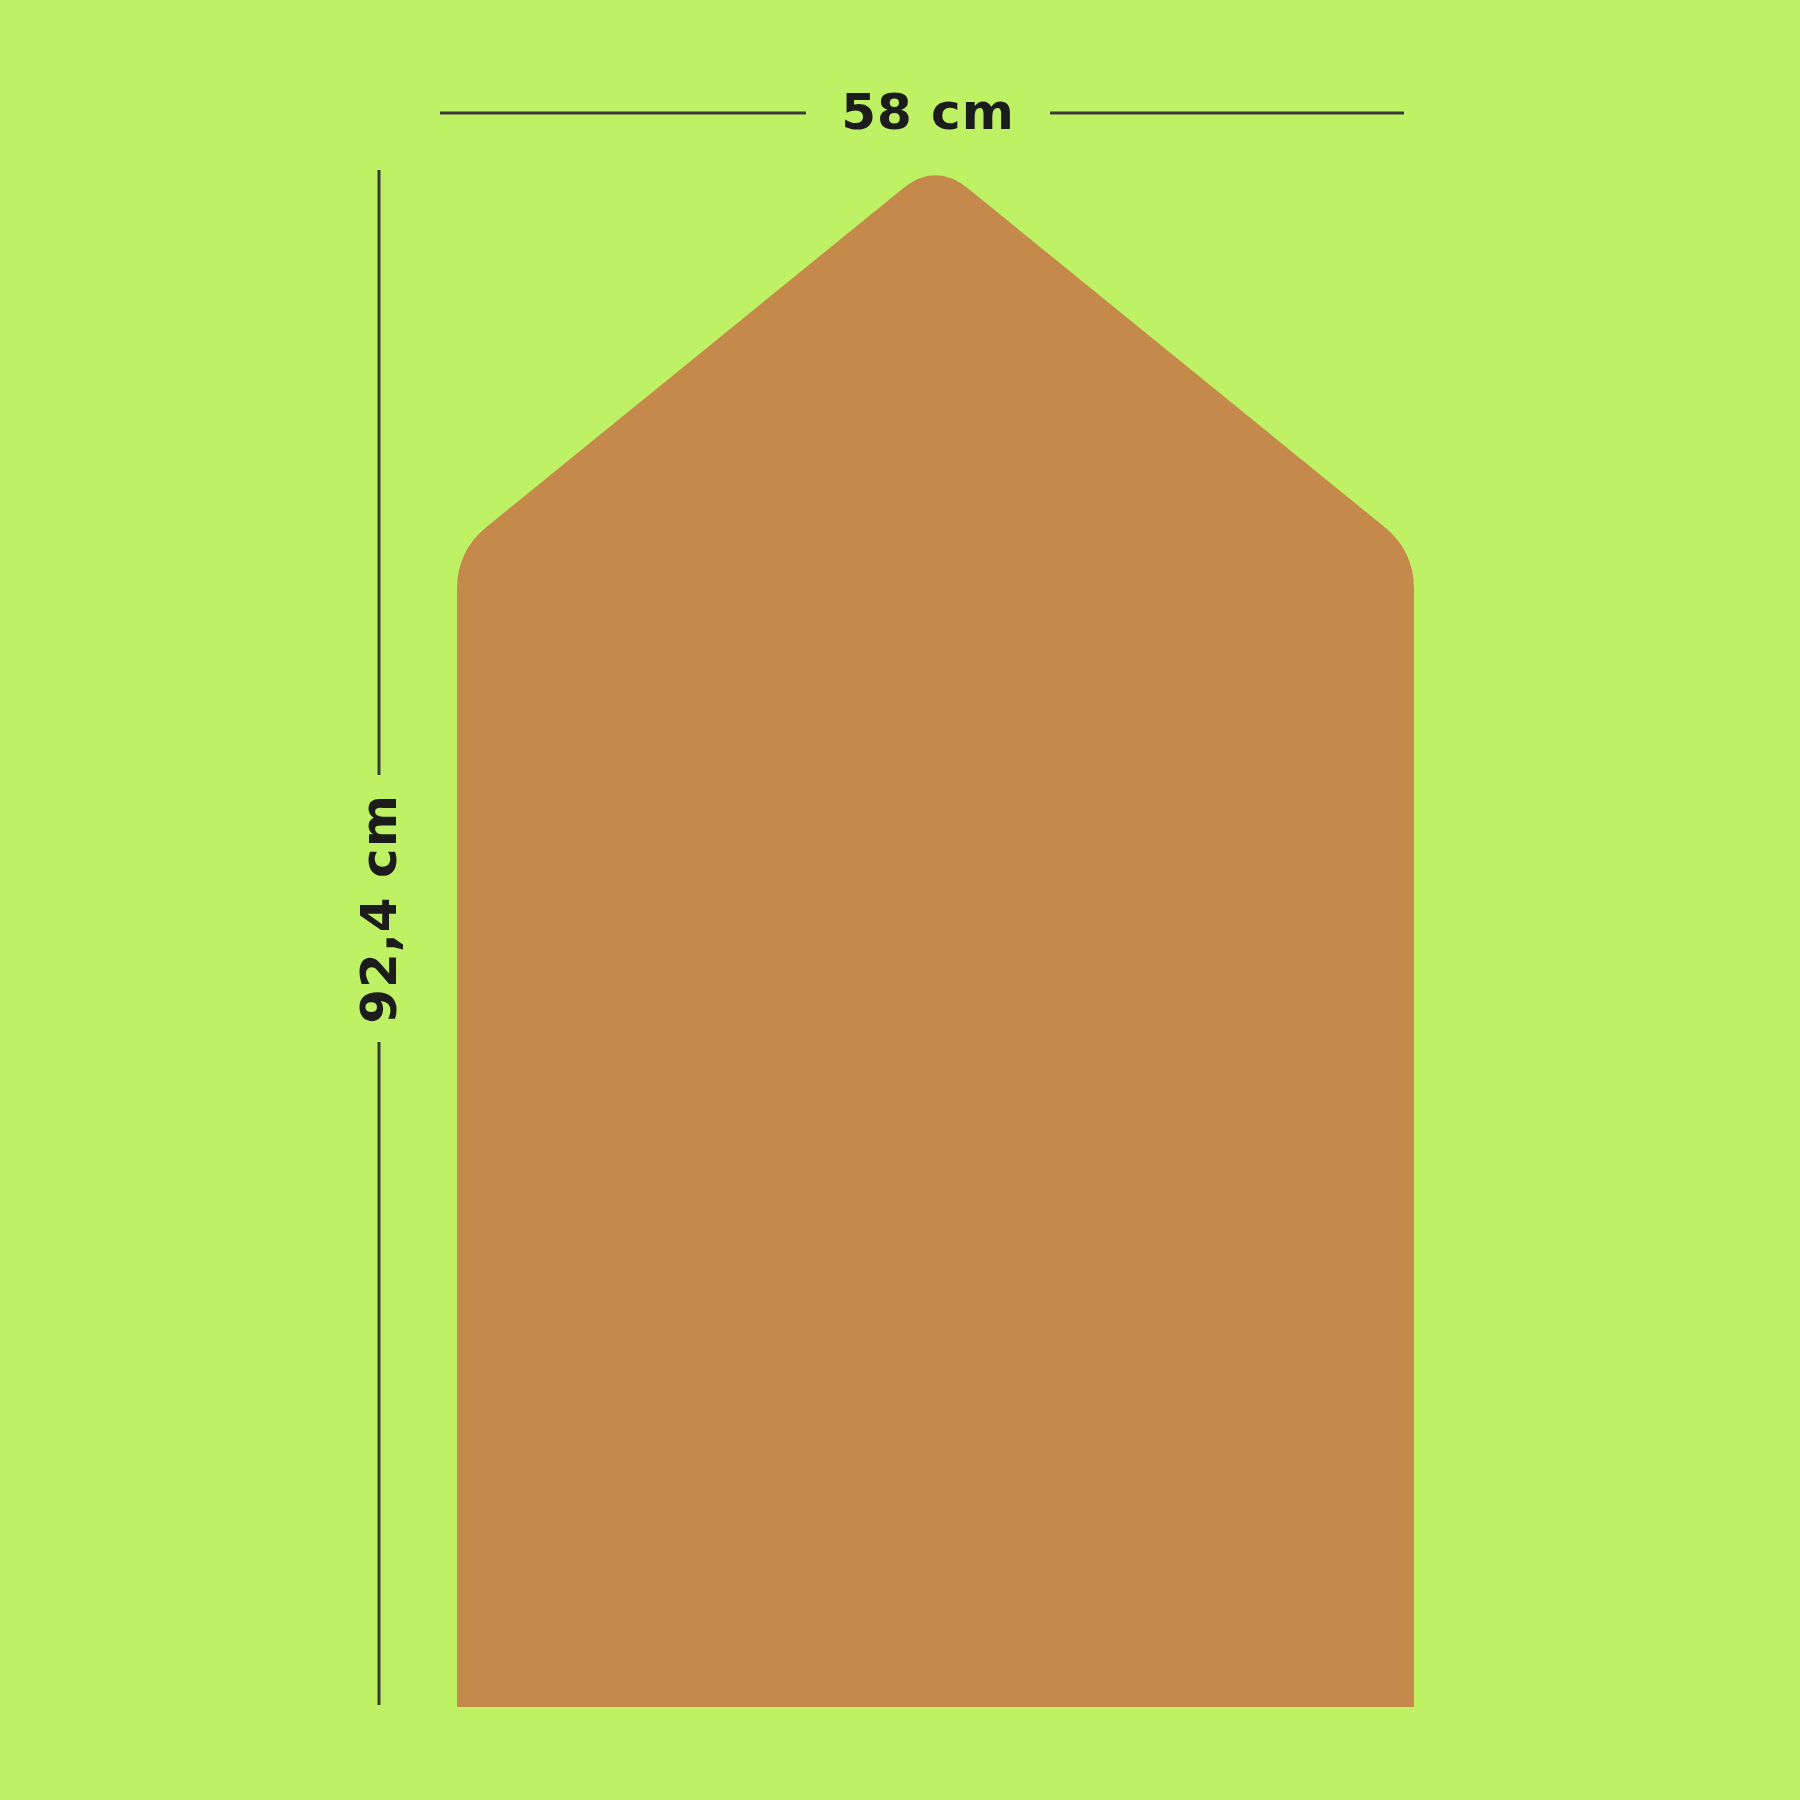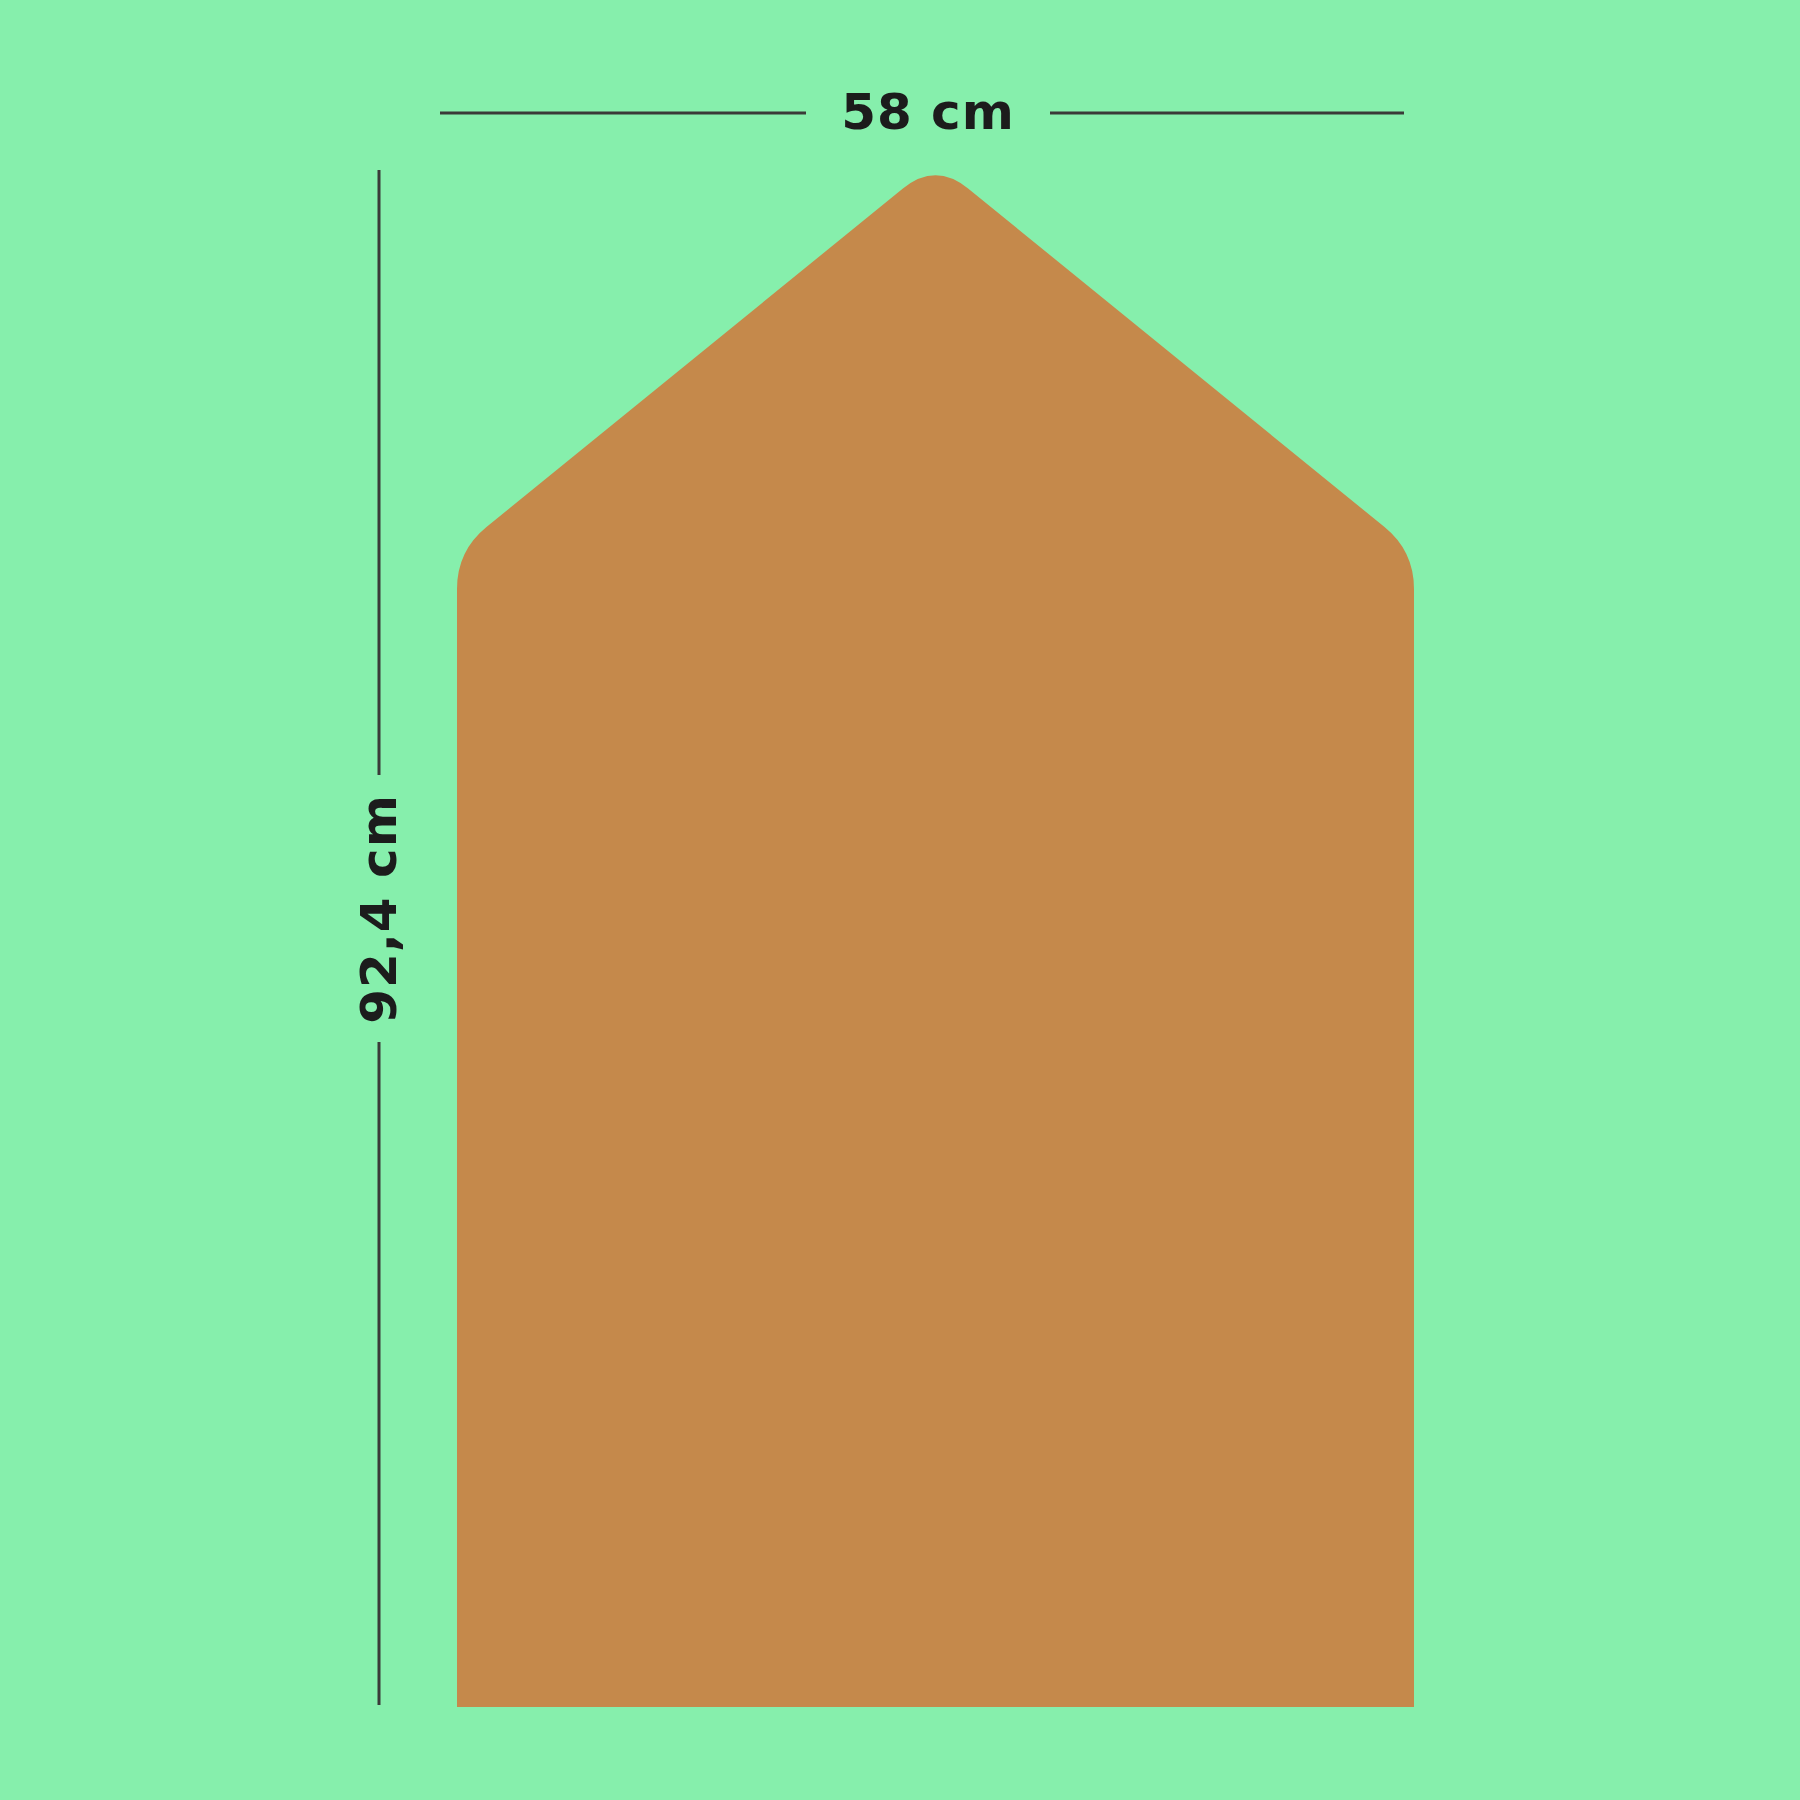--- a/index.html
+++ b/index.html
@@ -8,21 +8,21 @@
     background: #ffffff;
     width: 1800px;
     height: 1800px;
     overflow: hidden;
     font-family: "DejaVu Sans", "Liberation Sans", sans-serif;
   }
   .stage {
     position: relative;
     width: 1800px;
     height: 1800px;
-    background: #86efac;
+    background: #bef264;
   }
   svg.diagram {
     display: block;
     width: 1800px;
     height: 1800px;
   }
   text.dim-label {
     font-family: "DejaVu Sans", "Liberation Sans", sans-serif;
     font-weight: 700;
     font-size: 50px;

